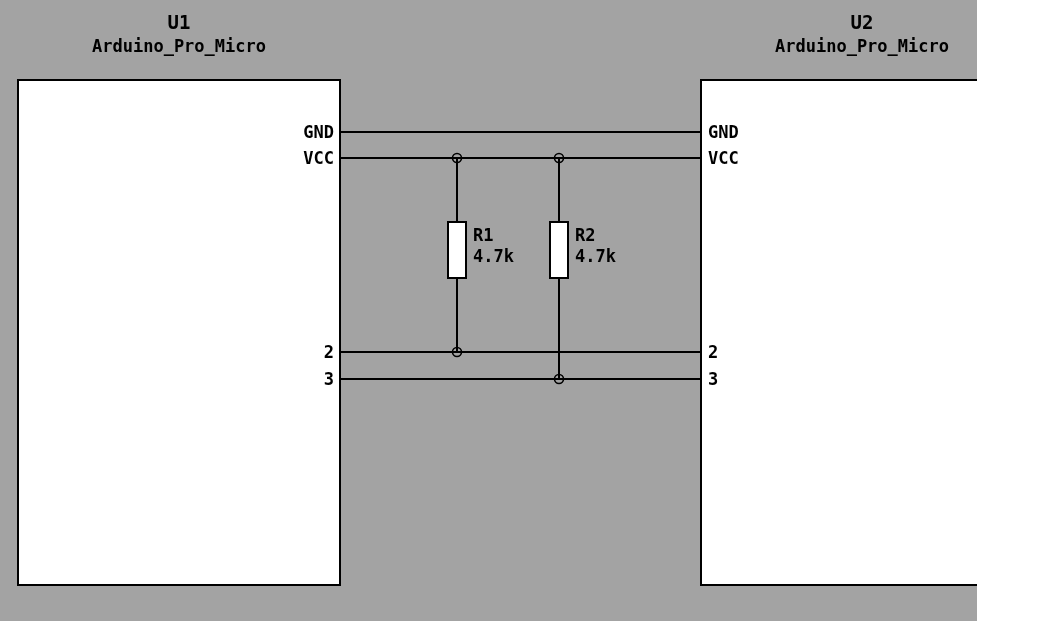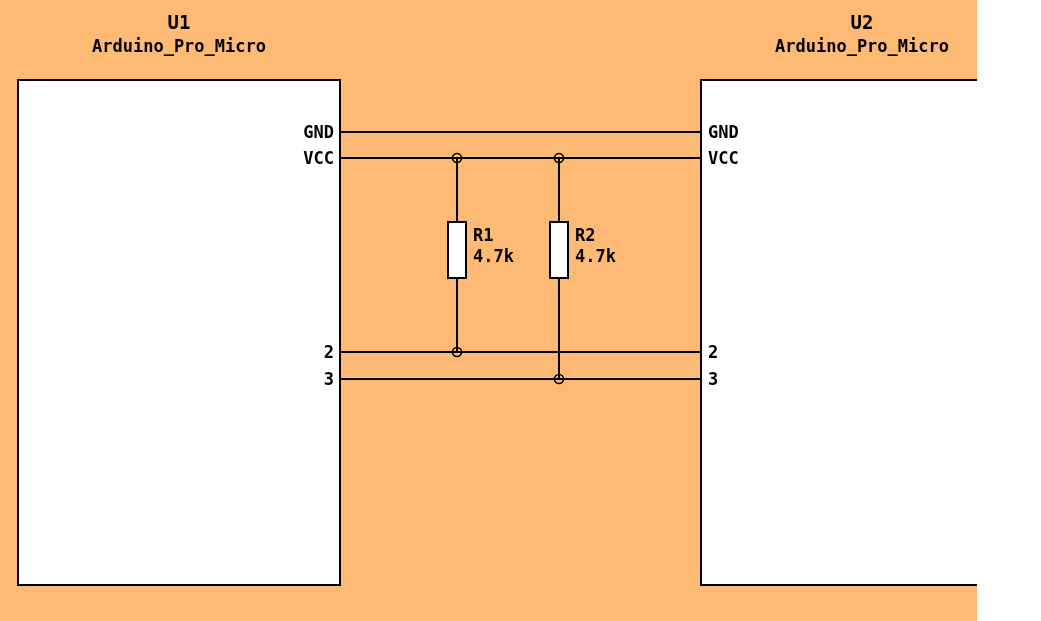--- a/index.html
+++ b/index.html
@@ -4,21 +4,21 @@
 <style>
   html, body {
     margin: 0;
     padding: 0;
     background: #ffffff;
   }
   .canvas {
     position: relative;
     width: 977px;
     height: 621px;
-    background: #fdba74;
+    background: #a3a3a3;
     overflow: hidden;
   }
   svg { display: block; }
   text {
     font-family: "DejaVu Sans Mono", "Liberation Mono", monospace;
     font-weight: bold;
     fill: #000000;
   }
   .ref   { font-size: 19px; text-anchor: middle; }
   .val   { font-size: 17px; text-anchor: middle; }

